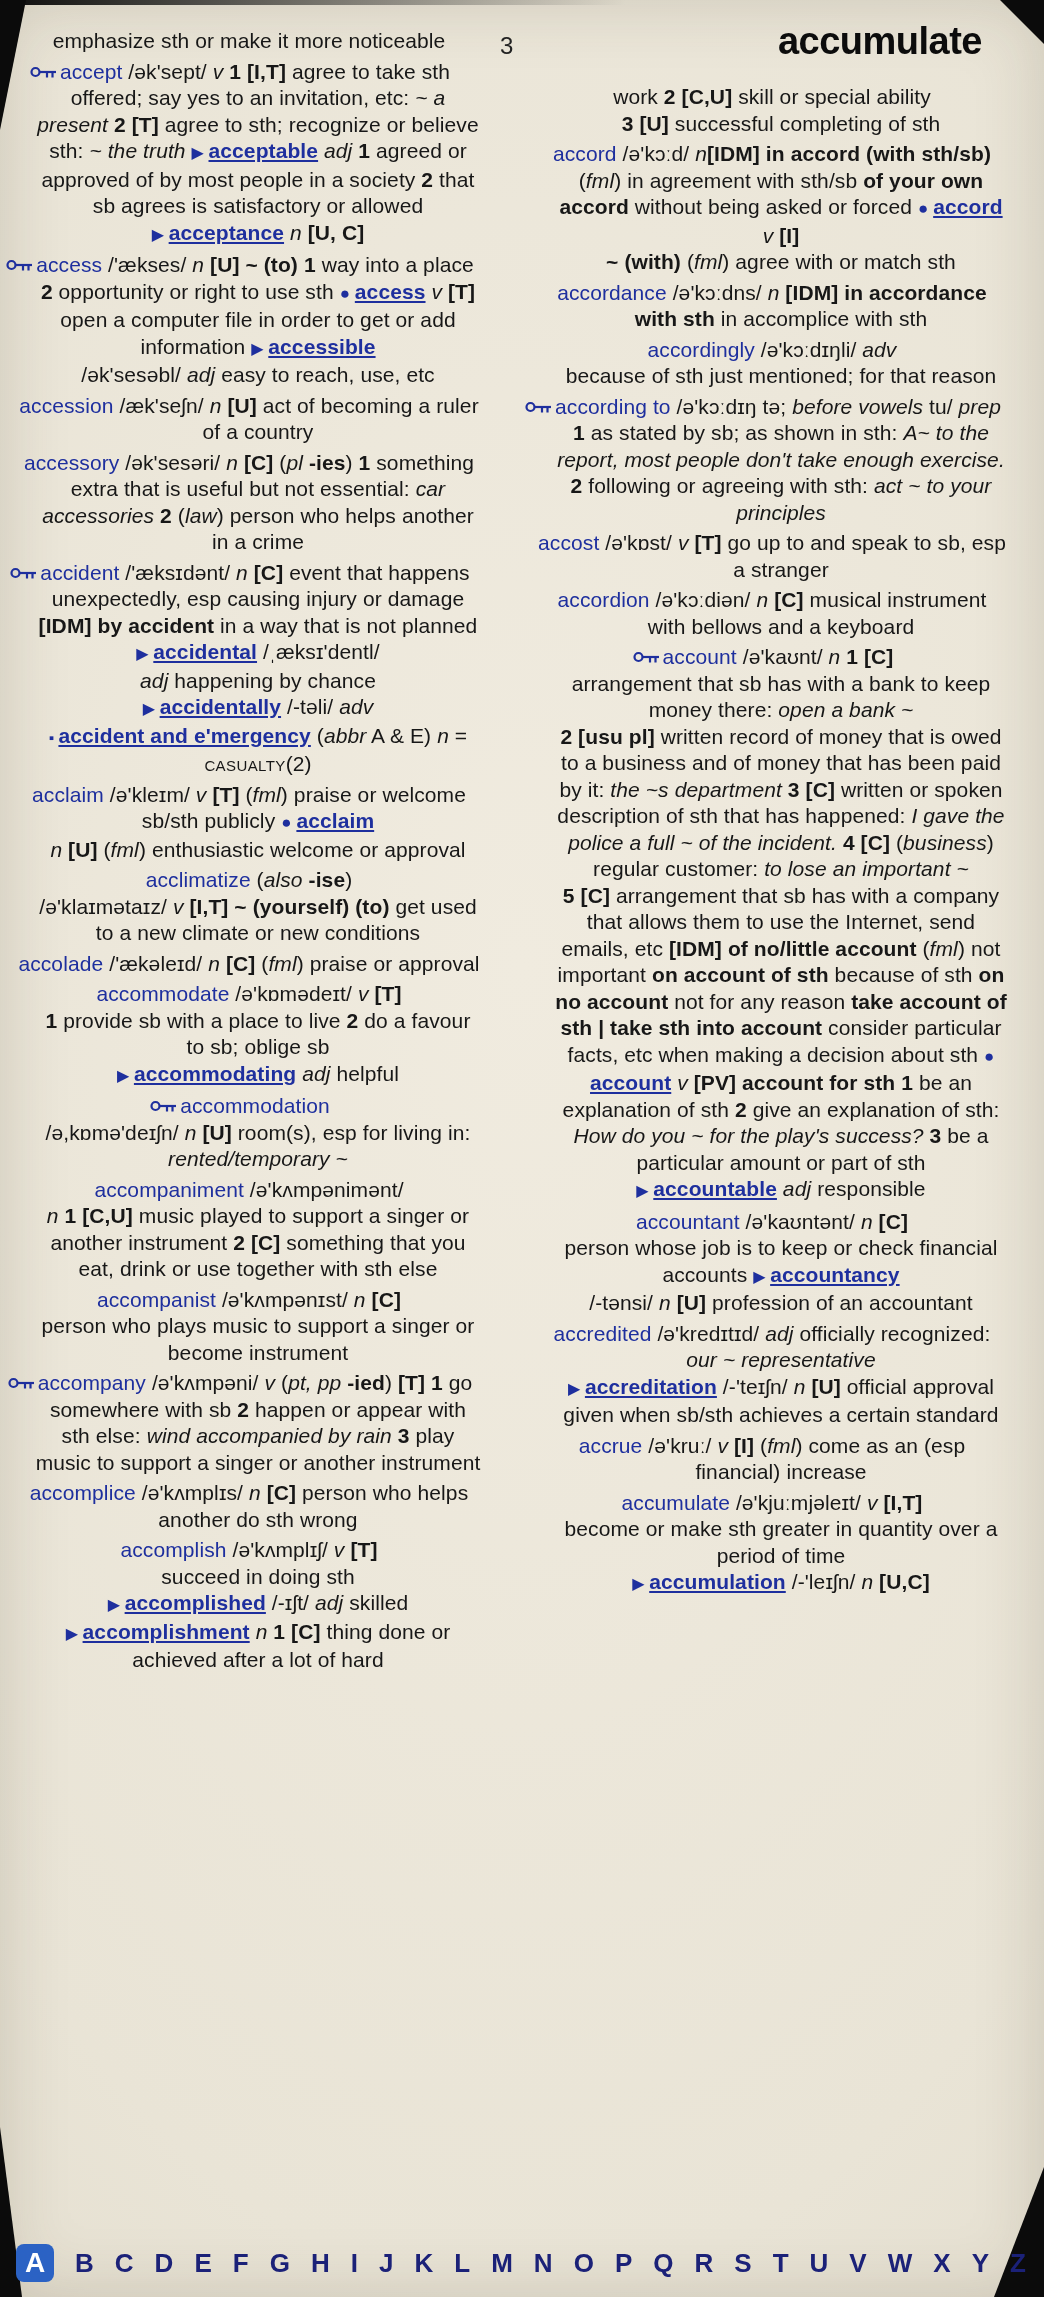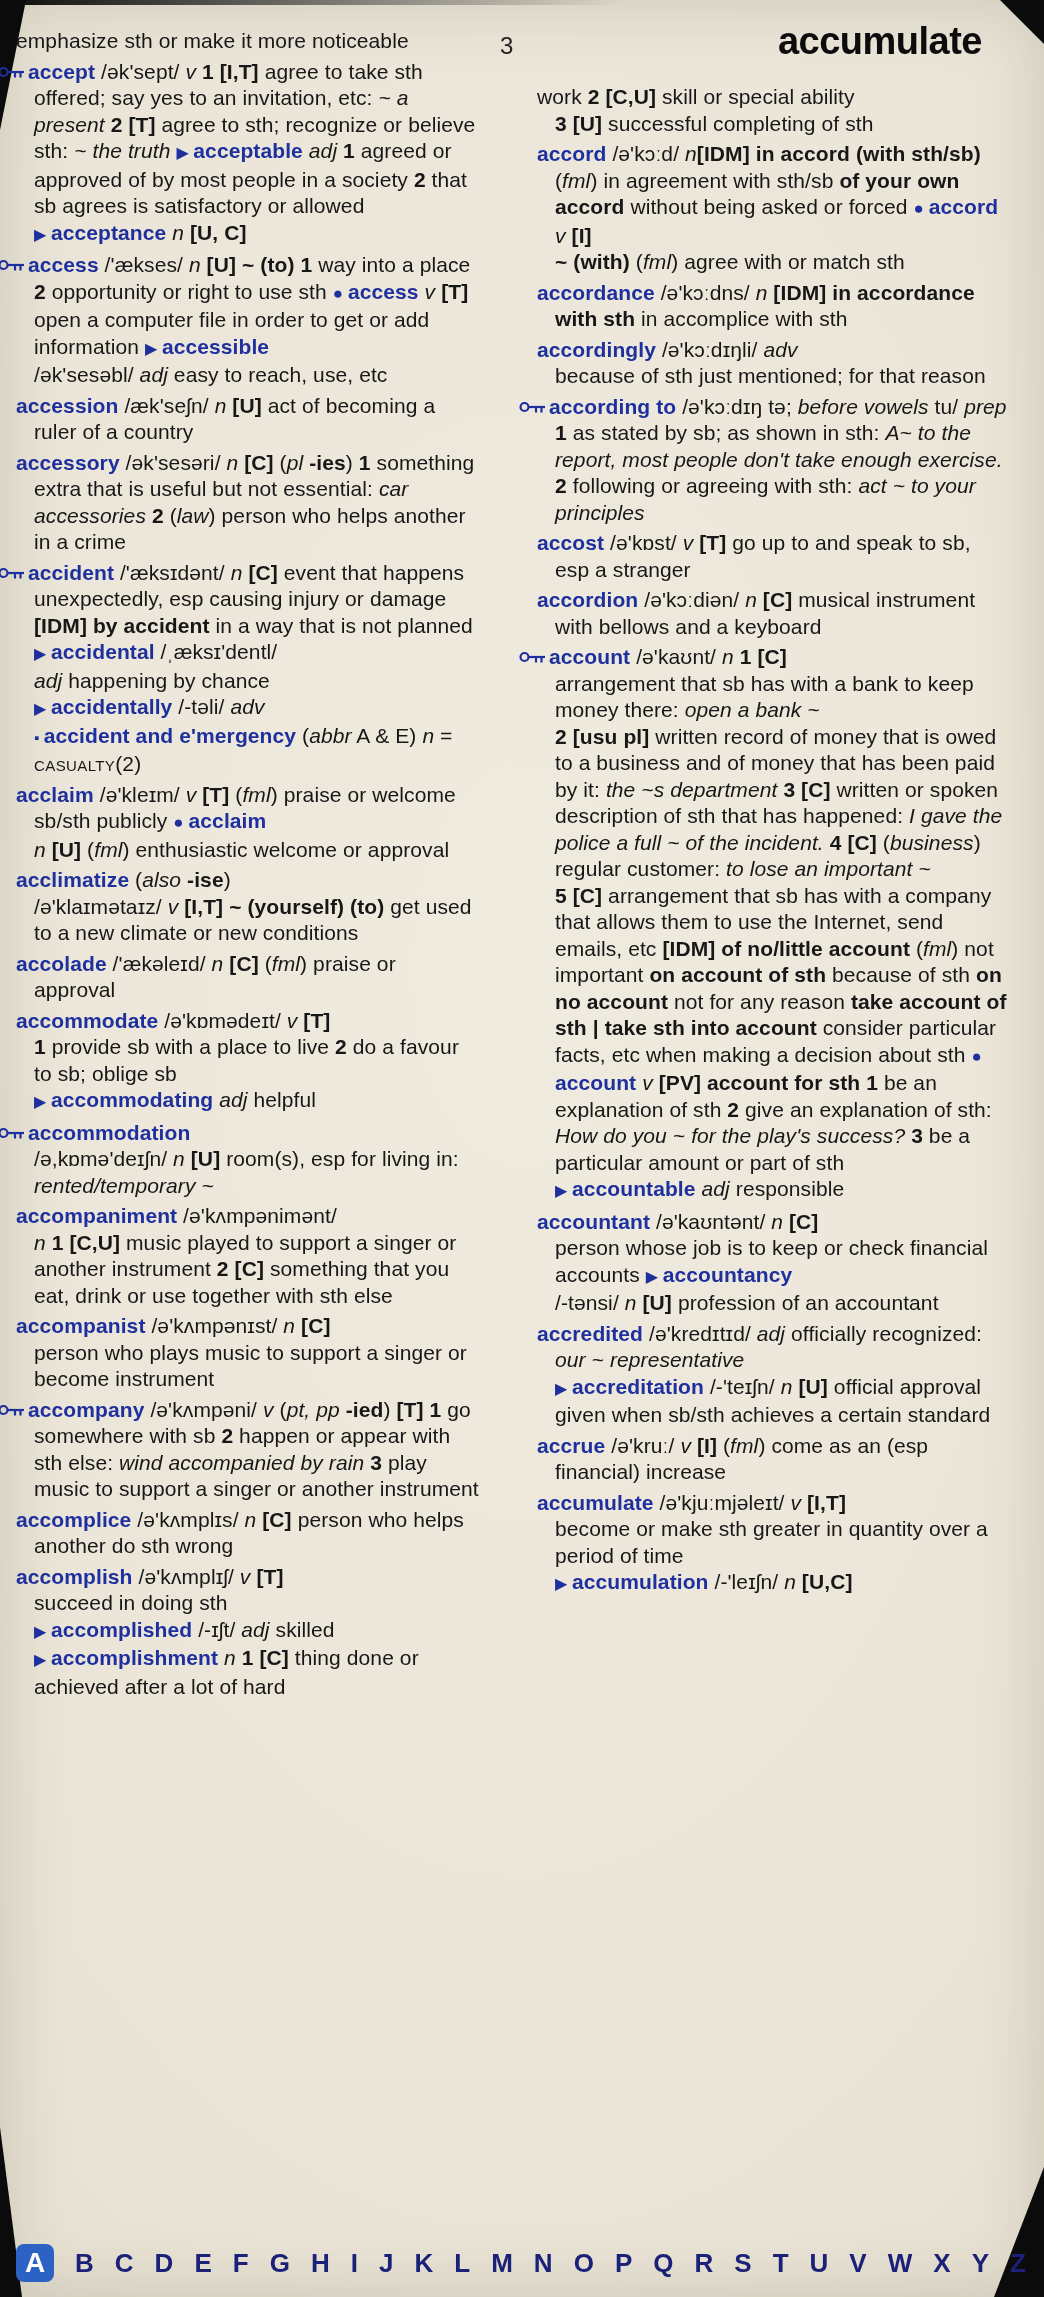--- a/index.html
+++ b/index.html
@@ -18,23 +18,24 @@
   .topedge{position:absolute;top:0;left:0;width:60%;height:5px;background:linear-gradient(90deg,#0b0b0b,rgba(0,0,0,0));}
 
   .col{position:absolute;}
   .col-left{left:16px;top:28px;width:466px;}
   .col-right{left:537px;top:84px;width:470px;}
 
   .entry{
     margin:0 0 4px;padding-left:18px;text-indent:-18px;
     font-size:21px;line-height:26.5px;color:#171717;
     letter-spacing:.1px;
+    text-align:center;
   }
-  .s-kw{color:#1e2f9e;font-weight:700;}
-  .s-der{color:#1e2f9e;font-weight:700;}
+  .s-kw{color:#1e2f9e;font-weight:400;}
+  .s-der{color:#1e2f9e;font-weight:700;text-decoration:underline;}
   .s-tri{color:#1e2f9e;font-size:16px;}
   .s-dot{color:#1e2f9e;font-size:17px;}
   .s-sq{color:#1e2f9e;font-size:15px;}
   .s-i{font-style:italic;}
   .s-b{font-weight:700;}
   .s-ph,.s-n{font-weight:400;}
   .s-sc{font-variant:small-caps;letter-spacing:.4px;margin-top:16px;}
   .key-icon{display:inline-block;margin-right:3px;}
   .key-icon svg{vertical-align:-1px;}
 

